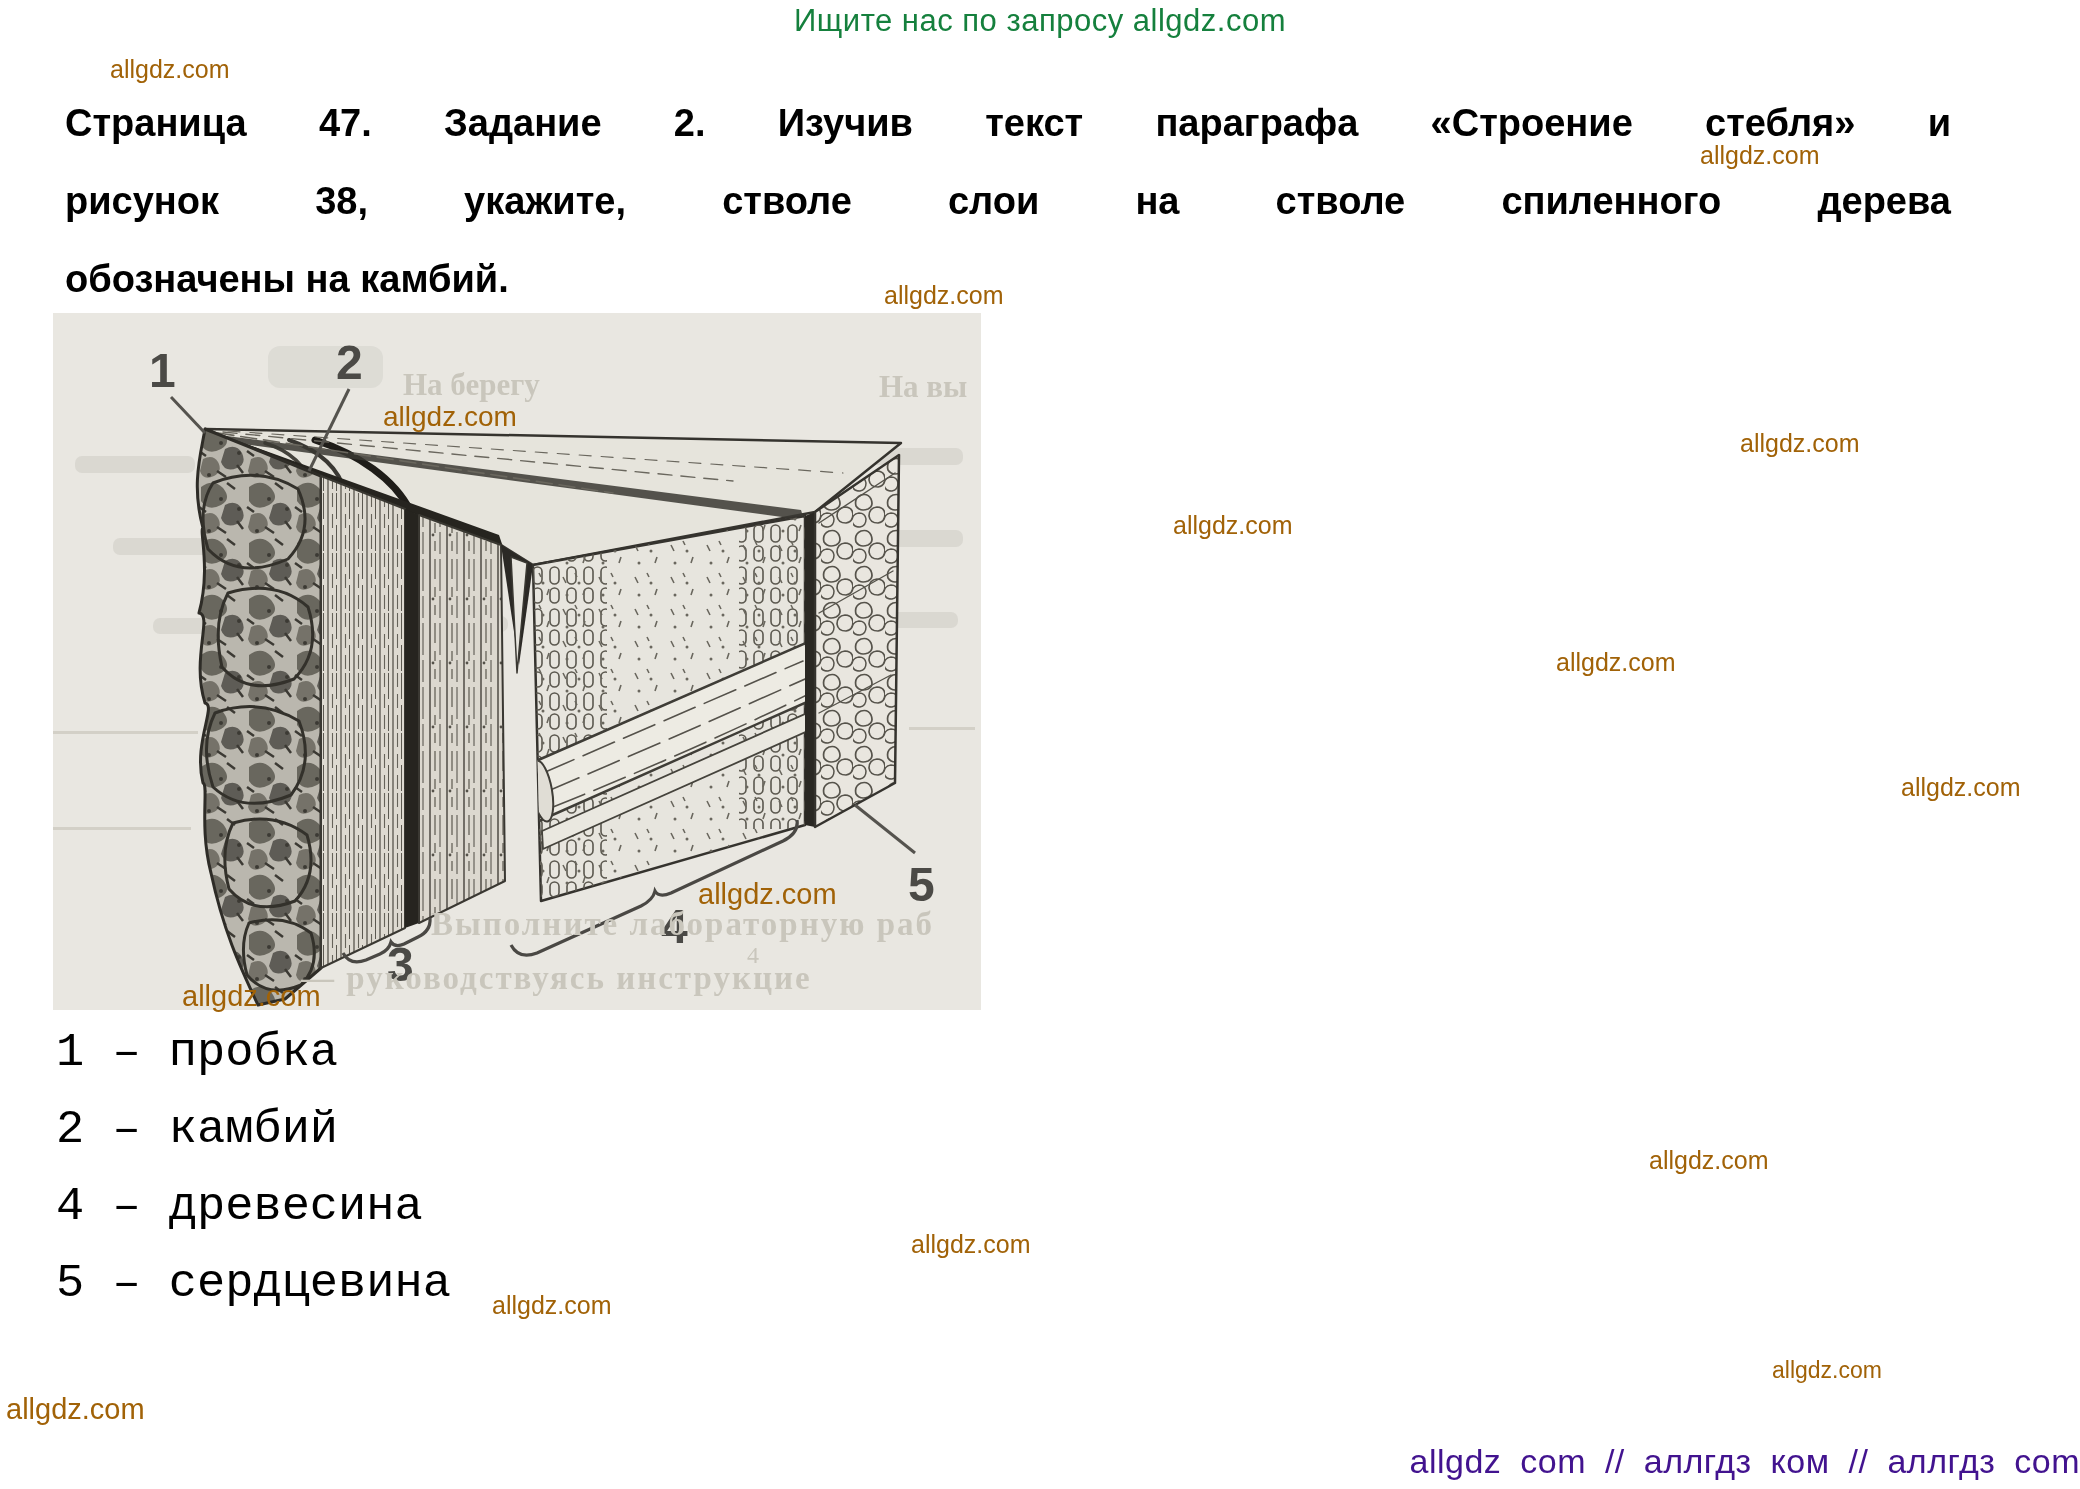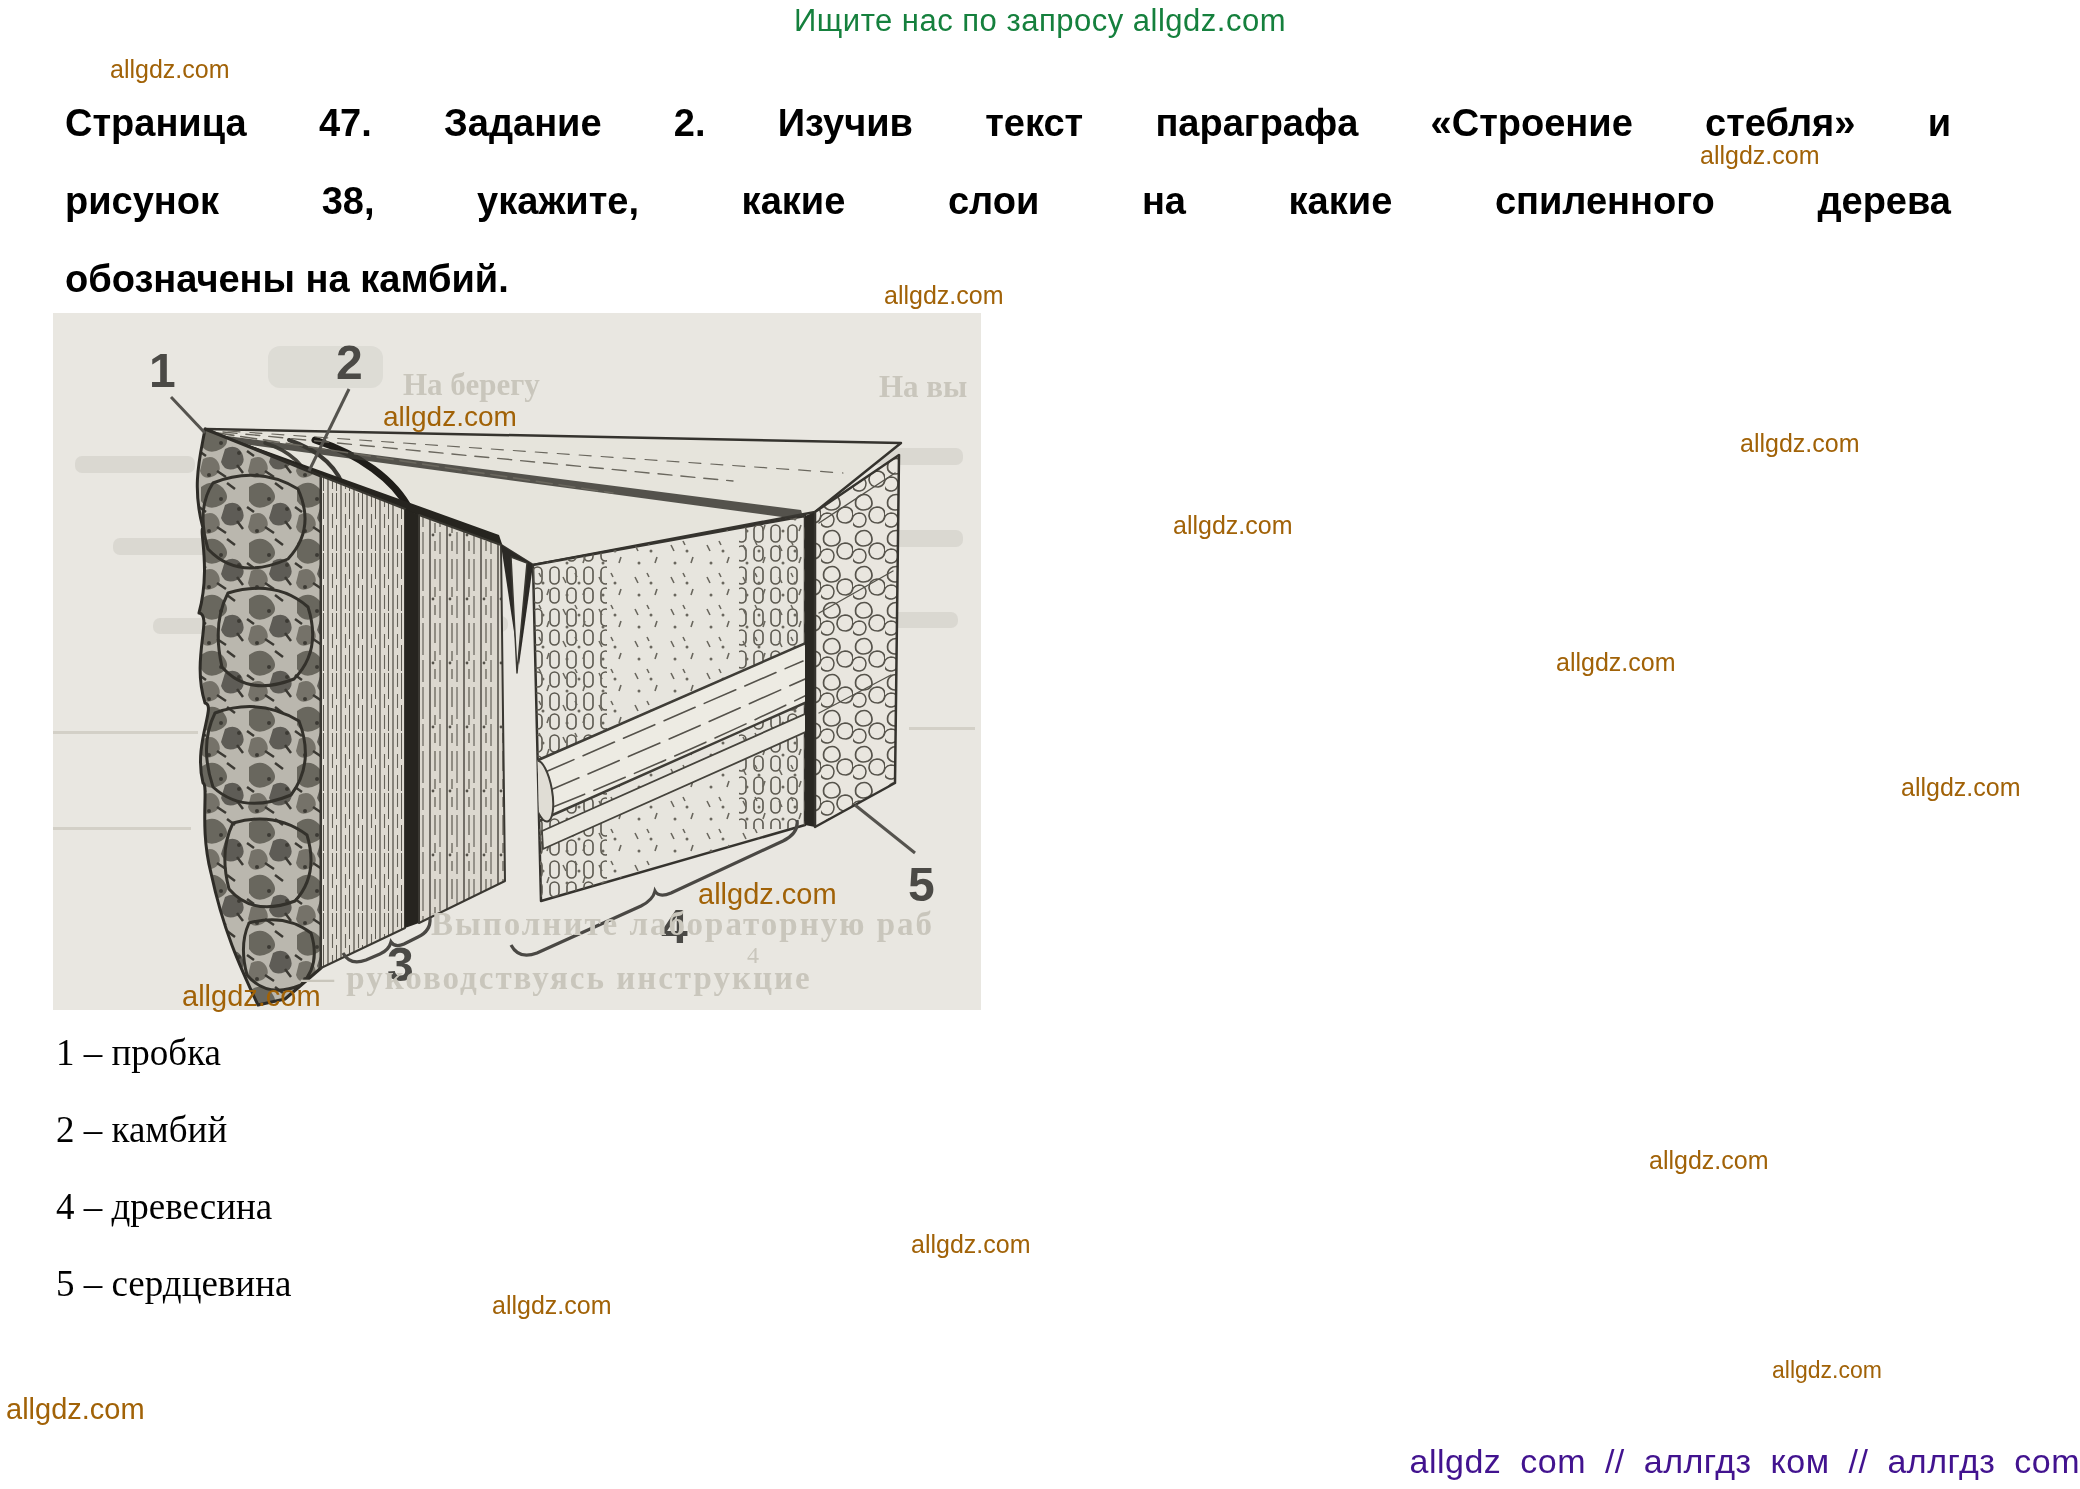--- a/index.html
+++ b/index.html
@@ -18,21 +18,21 @@
   .title-line.j{text-align:justify;text-align-last:justify;}
 
   .wm{position:absolute;font-size:25px;color:#a16207;white-space:nowrap;z-index:3;}
   .wm.big{font-size:29px;}
   .wm.mid{font-size:28px;}
   .wm.small{font-size:23px;}
 
   .figure-wrap{position:absolute;left:53px;top:313px;width:928px;height:697px;z-index:1;}
 
   .answers{position:absolute;left:56px;top:1014px;
-           font-family:Liberation Serif, serif;font-size:37px;line-height:77px;}
+           font-family:Liberation Mono, monospace;font-size:47px;line-height:77px;}
   .answers .item{height:77px;white-space:nowrap;}
 
   svg text{font-family:"Liberation Sans",sans-serif;}
   .fig-label{font-size:48px;font-weight:bold;fill:#4b4a46;}
   .ghost{fill:#c9c6bc;font-family:"Liberation Serif",serif;}
 </style>
 </head>
 <body>
 
 <div class="promo-top" style="color:#15803d">Ищите нас по запросу allgdz.com</div>
@@ -48,21 +48,21 @@
 <div class="wm big" style="left:698px;top:878px">allgdz.com</div>
 <div class="wm big" style="left:182px;top:980px">allgdz.com</div>
 <div class="wm" style="left:1649px;top:1146px">allgdz.com</div>
 <div class="wm" style="left:911px;top:1230px">allgdz.com</div>
 <div class="wm" style="left:492px;top:1291px">allgdz.com</div>
 <div class="wm small" style="left:1772px;top:1357px">allgdz.com</div>
 <div class="wm big" style="left:6px;top:1393px">allgdz.com</div>
 
 <div class="title-block">
   <div class="title-line j">Страница 47. Задание 2. Изучив текст параграфа «Строение стебля» и</div>
-  <div class="title-line j">рисунок 38, укажите, какие слои на какие спиленного дерева</div>
+  <div class="title-line j">рисунок 38, укажите, стволе слои на стволе спиленного дерева</div>
   <div class="title-line">обозначены на камбий.</div>
 </div>
 
 <div class="figure-wrap">
 <svg width="928" height="697" viewBox="0 0 928 697">
   <defs>
     <pattern id="p-bark" width="48" height="56" patternUnits="userSpaceOnUse">
       <rect width="48" height="56" fill="#bab7ae"></rect>
       <path d="M4,6 q12,-9 22,1 q9,11 -2,17 q-13,7 -20,-4 z" fill="#55524a" opacity=".8"></path>
       <path d="M28,24 q11,-6 17,4 q5,11 -5,15 q-12,5 -16,-6 z" fill="#474540" opacity=".8"></path>

